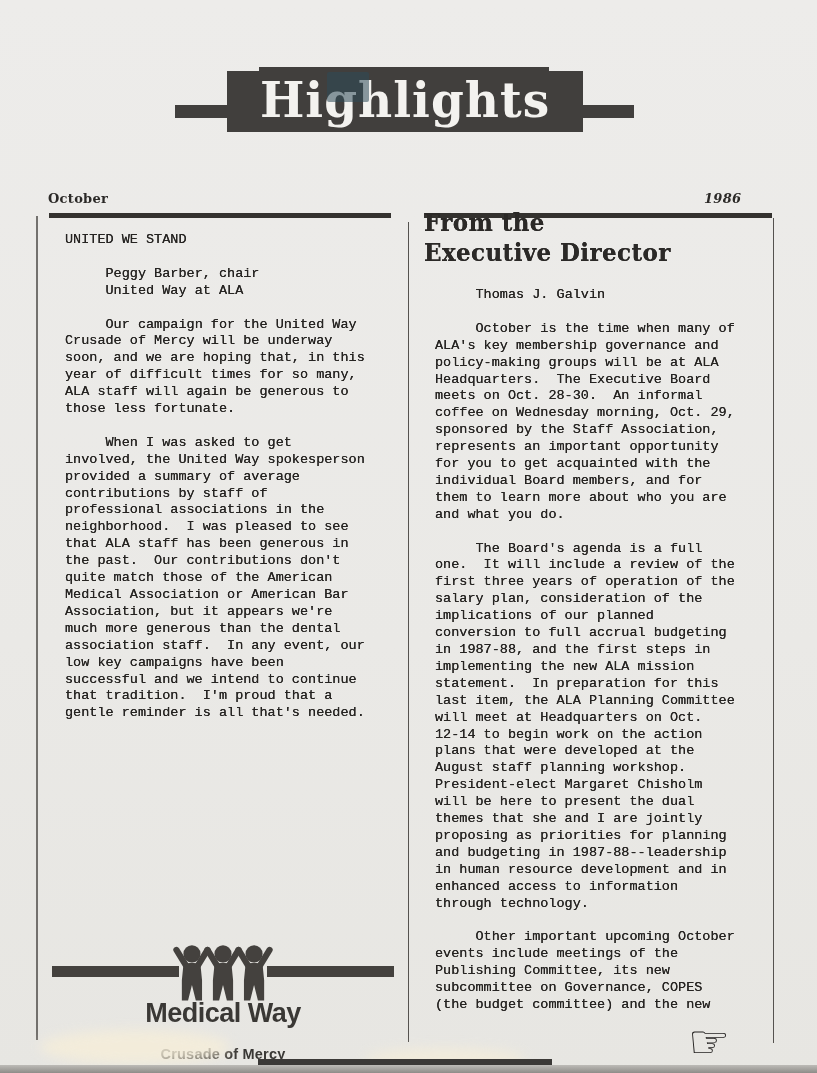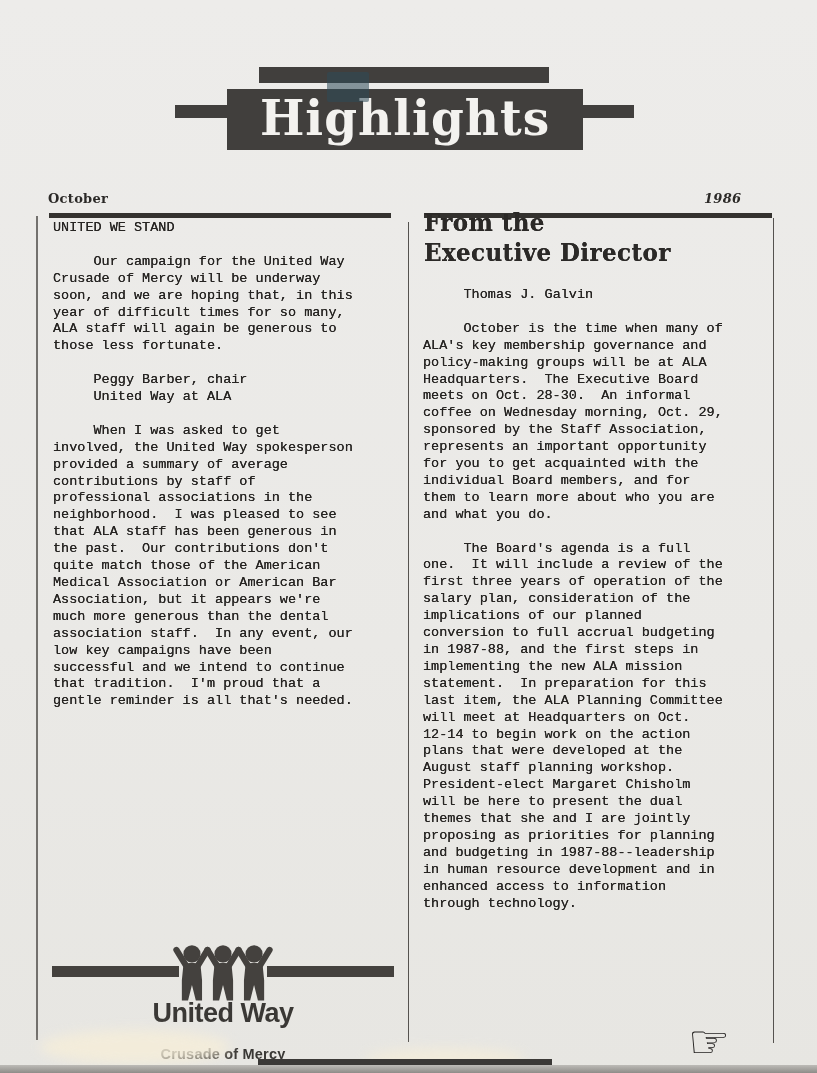--- a/index.html
+++ b/index.html
@@ -4,21 +4,21 @@
 <style>
   html,body{margin:0;padding:0;background:#d8d6d3;}
   #page{
     position:relative;width:817px;height:1073px;overflow:hidden;
     background:#ebeae7;
     background-image:linear-gradient(180deg,#edecea 0%,#eae9e6 60%,#e7e6e2 100%);
     font-family:"Liberation Sans",sans-serif;
   }
   
   .mast-tab{position:absolute;left:259px;top:67px;width:290px;height:16px;background:#413f3d;}
-  .mast-banner{position:absolute;left:227px;top:89px;width:356px;height:61px;background:#413f3d;
+  .mast-banner{position:absolute;left:227px;top:71px;width:356px;height:61px;background:#413f3d;
     display:flex;align-items:center;justify-content:center;}
   .mast-title{
     color:#f3f2ef;font-family:"DejaVu Serif","Liberation Serif",serif;font-weight:bold;
     font-size:47px;letter-spacing:1px;line-height:1;transform:scaleY(1.02);margin-top:-2px;}
   .mast-stub{position:absolute;top:105px;height:13px;background:#413f3d;}
   .stub-l{left:175px;width:53px;}
   .stub-r{left:582px;width:52px;}
   .mast-smudge{position:absolute;left:327px;top:72px;width:42px;height:30px;background:#2e4a58;opacity:.55;border-radius:2px;}
   
   .dateline{position:absolute;top:191px;font-family:"DejaVu Serif","Liberation Serif",serif;
@@ -33,21 +33,21 @@
   .border-l{left:36px;top:216px;height:824px;opacity:.8;}
   .divider-c{left:407.5px;top:222px;height:820px;}
   .border-r{left:772.8px;top:218px;height:825px;}
   
   .col{position:absolute;color:#262422;
     font-family:"Liberation Mono","DejaVu Sans Mono",monospace;
     font-size:13.5px;line-height:16.9px;
     text-shadow:0 0 .45px #262422;}
   .col-left{left:53px;top:220px;width:352px;}
   .col-right{left:423px;top:209px;width:354px;}
-  .mono{white-space:pre-wrap;margin:0;}
+  .mono{white-space:pre-wrap;margin:12px;}
   .blank-above{margin-top:16.9px;}
   .section-heading{
     font-family:"DejaVu Serif","Liberation Serif",serif;font-weight:bold;
     font-size:23px;line-height:28.5px;color:#2b2927;letter-spacing:.4px;
     white-space:pre-line;text-shadow:0 0 .5px #2b2927;margin:0 0 0 1px;transform:scaleY(1.03);}
   .byline-r{margin-top:21px;}
   
   .logo-bar{position:absolute;top:966px;height:11px;background:#44413e;}
   .logo-bar-l{left:52px;width:127px;}
   .logo-bar-r{left:267px;width:127px;}
@@ -84,28 +84,28 @@
   <div class="dateline date-year">1986</div>
 
   <div class="rule rule-l"></div>
   <div class="rule rule-r"></div>
   <div class="vline border-l"></div>
   <div class="vline divider-c"></div>
   <div class="vline border-r"></div>
 
   <div class="col col-left">
     <div class="mono">UNITED WE STAND</div>
+    <div class="mono blank-above">     Peggy Barber, chair
+     United Way at ALA</div>
     <div class="mono blank-above">     Our campaign for the United Way
 Crusade of Mercy will be underway
 soon, and we are hoping that, in this
 year of difficult times for so many,
 ALA staff will again be generous to
 those less fortunate.</div>
-    <div class="mono blank-above">     Peggy Barber, chair
-     United Way at ALA</div>
     <div class="mono blank-above">     When I was asked to get
 involved, the United Way spokesperson
 provided a summary of average
 contributions by staff of
 professional associations in the
 neighborhood.  I was pleased to see
 that ALA staff has been generous in
 the past.  Our contributions don't
 quite match those of the American
 Medical Association or American Bar
@@ -149,20 +149,25 @@
 plans that were developed at the
 August staff planning workshop.
 President-elect Margaret Chisholm
 will be here to present the dual
 themes that she and I are jointly
 proposing as priorities for planning
 and budgeting in 1987-88--leadership
 in human resource development and in
 enhanced access to information
 through technology.</div>
+    <div class="mono blank-above">     Other important upcoming October
+events include meetings of the
+Publishing Committee, its new
+subcommittee on Governance, COPES
+(the budget committee) and the new</div>
   </div>
 
   <div class="logo-bar logo-bar-l"></div>
   <div class="logo-bar logo-bar-r"></div>
   <svg class="logo-figures" width="106" height="59" viewBox="0 0 136 76">
     <g fill="#44413e" stroke="none">
       <g>
         <circle cx="28" cy="14" r="11"></circle>
         <line x1="21" y1="30" x2="8" y2="9" stroke="#44413e" stroke-width="8" stroke-linecap="round"></line>
         <line x1="35" y1="30" x2="48" y2="9" stroke="#44413e" stroke-width="8" stroke-linecap="round"></line>
@@ -175,21 +180,21 @@
         <path d="M57,28 Q68,23 79,28 L81,48 L81,74 L73,74 L68,54 L63,74 L55,74 L55,48 Z"></path>
       </g>
       <g>
         <circle cx="108" cy="14" r="11"></circle>
         <line x1="101" y1="30" x2="88" y2="9" stroke="#44413e" stroke-width="8" stroke-linecap="round"></line>
         <line x1="115" y1="30" x2="128" y2="9" stroke="#44413e" stroke-width="8" stroke-linecap="round"></line>
         <path d="M97,28 Q108,23 119,28 L121,48 L121,74 L113,74 L108,54 L103,74 L95,74 L95,48 Z"></path>
       </g>
     </g>
   </svg>
-  <div class="logo-name">United Way</div>
+  <div class="logo-name">Medical Way</div>
   <div class="logo-tagline">Crusade of Mercy</div>
 
   <div class="manicule">☞</div>
   <div class="stain stain-1"></div>
   <div class="stain stain-2"></div>
   <div class="bottom-bar"></div>
   <div class="bottom-strip"></div>
 
 </div>
 

